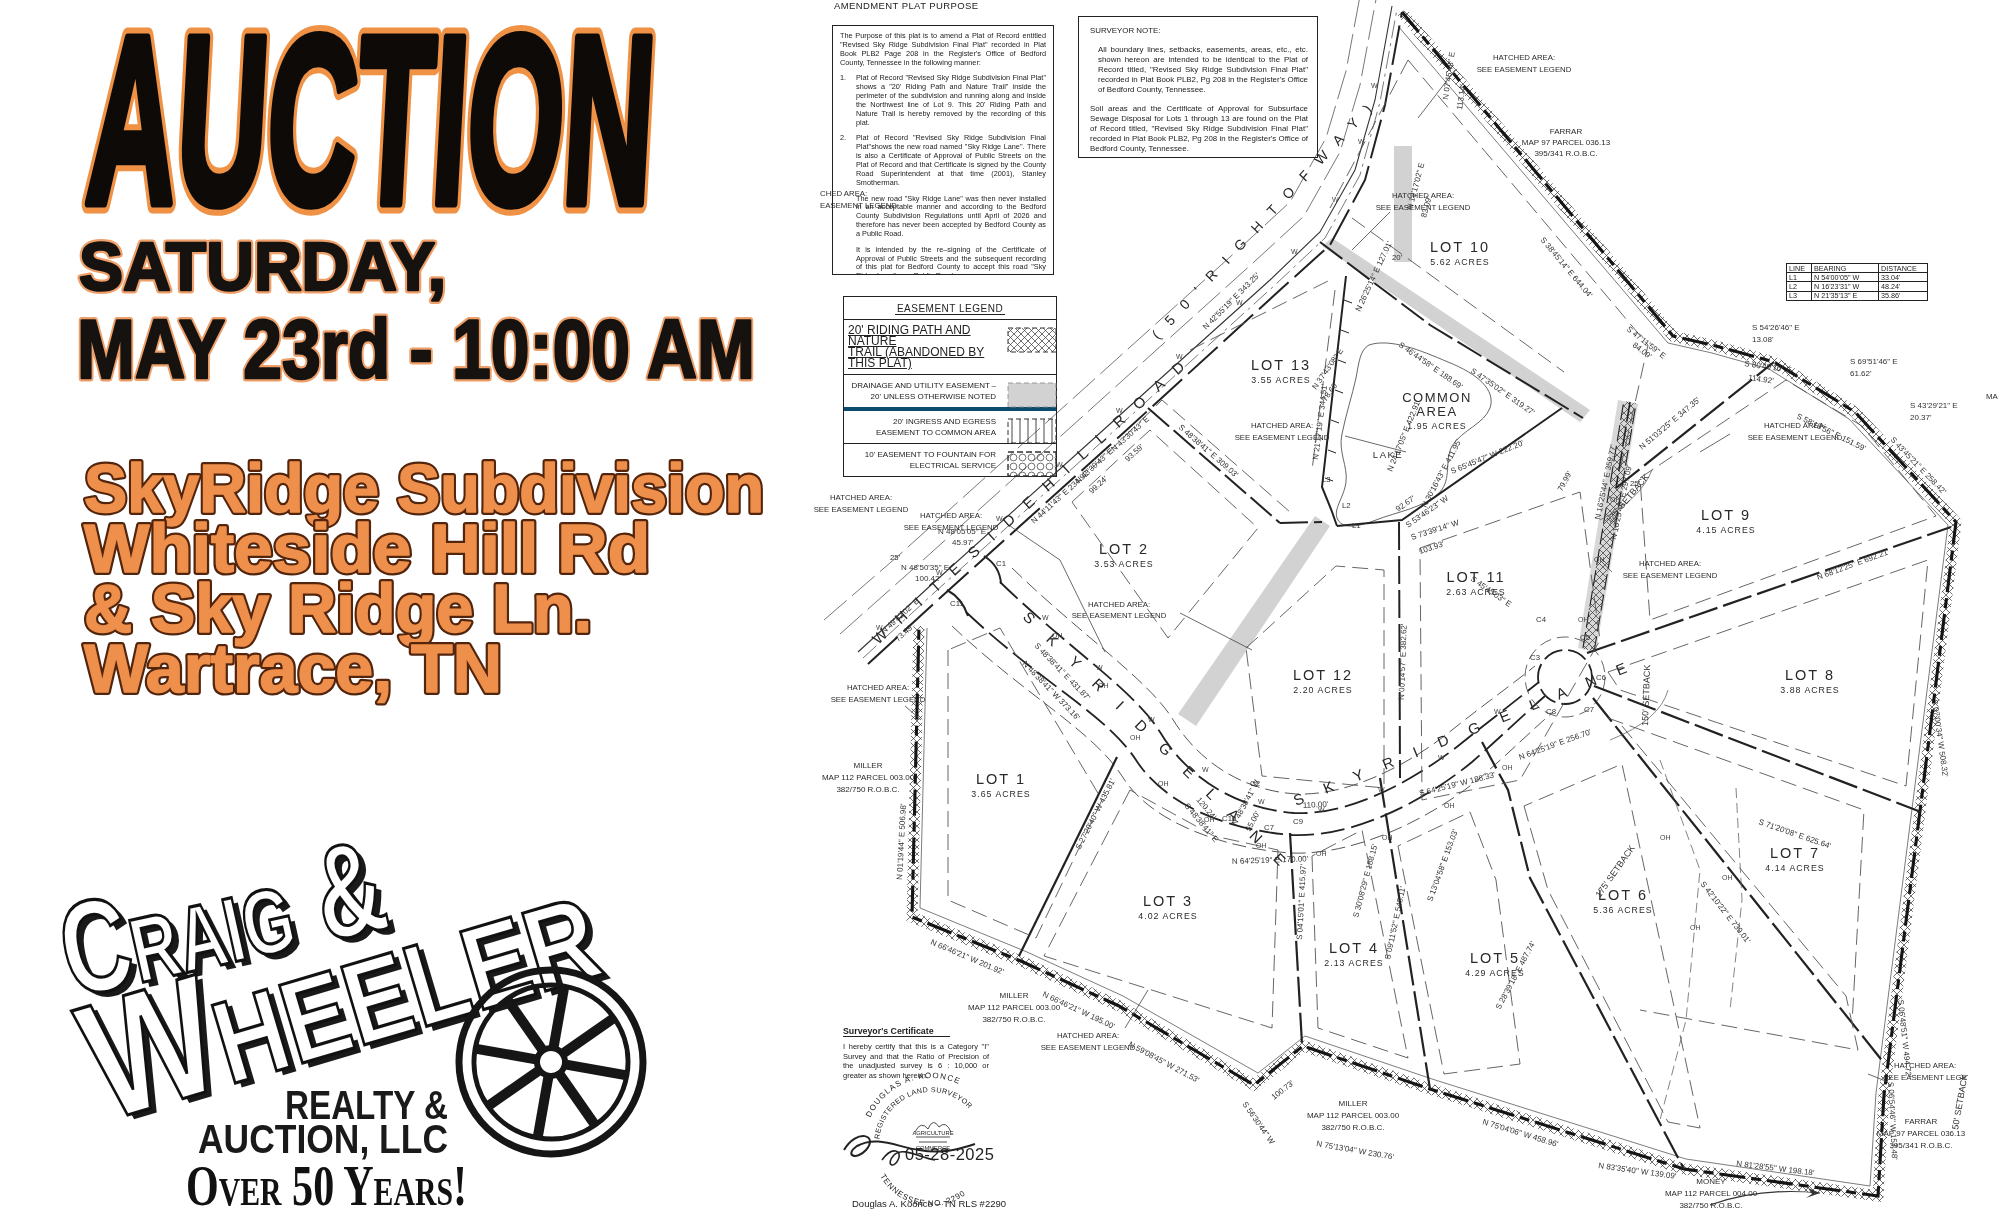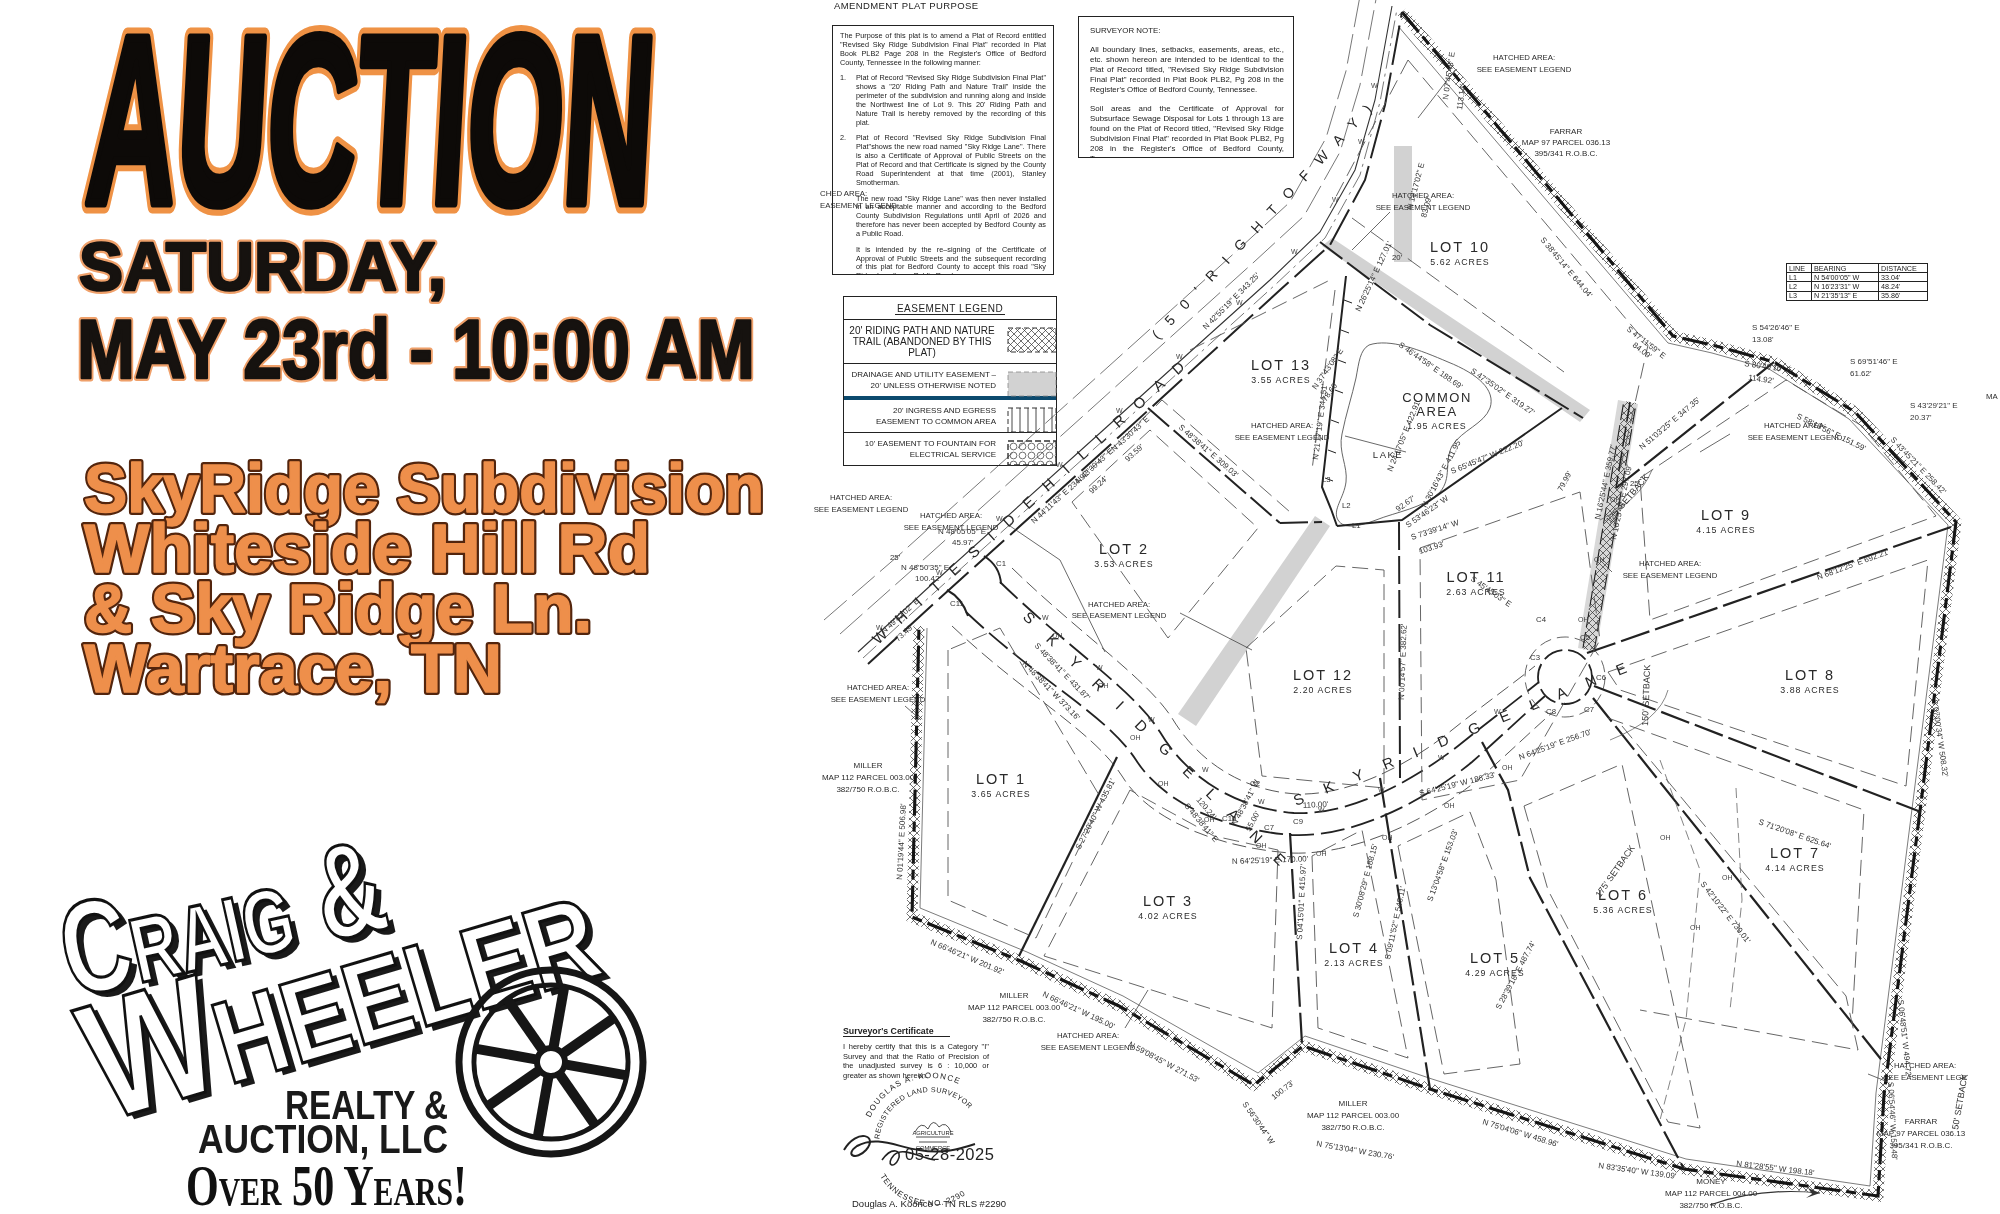--- a/index.html
+++ b/index.html
@@ -565,30 +565,30 @@
         </div>
     <div style="margin-top:7px;display:flex;">
           <span style="width:16px;flex:none;">2.</span>
           <span style="text-align:justify;">Plat of Record "Revised Sky Ridge Subdivision Final Plat"shows the new road named "Sky Ridge Lane". There is also a Certificate of Approval of Public Streets on the Plat of Record and that Certificate is signed by the County Road Superintendent at that time (2001), Stanley Smotherman.</span>
         </div>
     <div style="margin-top:7px;margin-left:16px;text-align:justify;">The new road "Sky Ridge Lane" was then never installed in an acceptable manner and according to the Bedford County Subdivision Regulations until April of 2026 and therefore has never been accepted by Bedford County as a Public Road.</div>
     <div style="margin-top:7px;margin-left:16px;text-align:justify;">It is intended by the re–signing of the Certificate of Approval of Public Streets and the subsequent recording of this plat for Bedford County to accept this road "Sky Ridge Lane" as a Public Road.</div>
   </div>
 </div>
 
-<div style="position:absolute;left:1078px;top:16px;width:216px;border:1.4px solid #222;padding:9px 9px 0 11px;font-size:7.9px;line-height:10px;color:#222;box-sizing:border-box;height:142px;overflow:hidden;">
+<div style="position:absolute;left:1078px;top:16px;width:240px;border:1.4px solid #222;padding:9px 9px 0 11px;font-size:7.9px;line-height:10px;color:#222;box-sizing:border-box;height:142px;overflow:hidden;">
   <div>SURVEYOR NOTE:</div>
-  <div style="margin-top:9px;text-align:justify;">All boundary lines, setbacks, easements, areas, etc., etc. shown hereon are intended to be identical to the Plat of Record titled, "Revised Sky Ridge Subdivision Final Plat" recorded in Plat Book PLB2, Pg 208 in the Register's Office of Bedford County, Tennessee.</div>
+  <div style="margin-top:9px;text-align:justify;margin-left:8px;">All boundary lines, setbacks, easements, areas, etc., etc. shown hereon are intended to be identical to the Plat of Record titled, "Revised Sky Ridge Subdivision Final Plat" recorded in Plat Book PLB2, Pg 208 in the Register's Office of Bedford County, Tennessee.</div>
   <div style="margin-top:9px;text-align:justify;">Soil areas and the Certificate of Approval for Subsurface Sewage Disposal for Lots 1 through 13 are found on the Plat of Record titled, "Revised Sky Ridge Subdivision Final Plat" recorded in Plat Book PLB2, Pg 208 in the Register's Office of Bedford County, Tennessee.</div>
 </div>
 
 <div style="position:absolute;left:843px;top:296px;width:212px;border:1.4px solid #222;color:#222;">
   <div style="text-align:center;font-size:10px;letter-spacing:0.5px;padding:6px 0 5px 0;"><span style="border-bottom:1px solid #222;padding:0 2px;">EASEMENT LEGEND</span></div>
   <div style="border-top:1.4px solid #222;display:flex;">
-    <div style="width:148px;padding:5px 4px;font-size:10px;line-height:11px;text-align:center;">20' RIDING PATH AND NATURE<br>TRAIL (ABANDONED BY THIS PLAT)</div>
+    <div style="width:148px;padding:5px 4px;font-size:12px;line-height:11px;text-align:left;text-decoration:underline;">20' RIDING PATH AND NATURE<br>TRAIL (ABANDONED BY THIS PLAT)</div>
     <div style="flex:1;position:relative;">
           <svg width="62" height="42" style="position:absolute;top:0;left:0">
             <rect x="8" y="8" width="48" height="24" fill="url(#xh2)" stroke="#333" stroke-width="1" stroke-dasharray="5,3"></rect>
             <defs>
               <pattern id="xh2" width="7" height="7" patternUnits="userSpaceOnUse">
                 <path d="M0,7 L7,0 M0,0 L7,7" stroke="#333" stroke-width="0.7" fill="none"></path>
               </pattern>
             </defs>
           </svg>
         </div>

